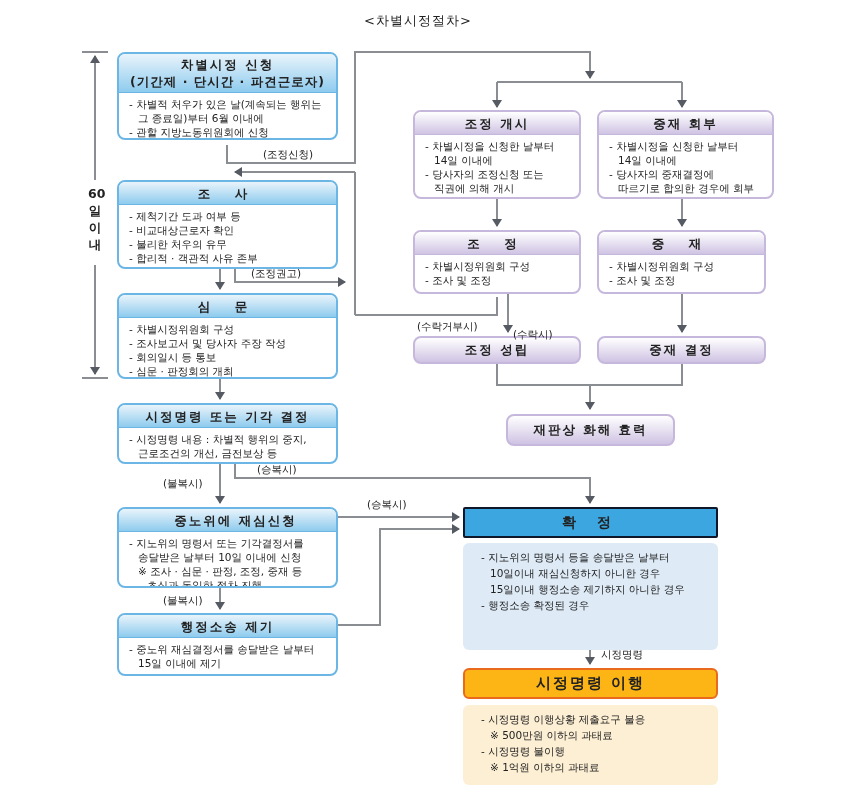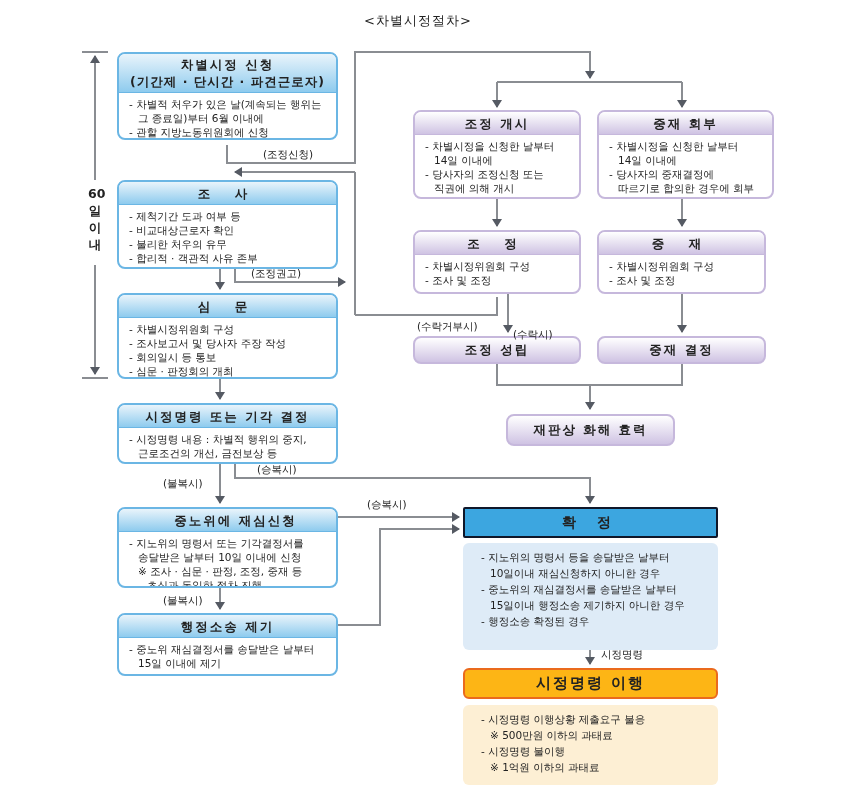--- a/index.html
+++ b/index.html
@@ -182,21 +182,20 @@
 </div>
 
 <div class="solo purple" style="left:597px;top:336px;width:169px;height:28px;">중재 결정</div>
 
 <div class="solo purple" style="left:506px;top:414px;width:169px;height:32px;">재판상 화해 효력</div>
 
 <div class="confirm">확  정</div>
 <div class="confirm-info">
   <div>- 지노위의 명령서 등을 송달받은 날부터</div>
   <div class="ind">10일이내 재심신청하지 아니한 경우</div>
-  <div>- 중노위의 재심결정서를 송달받은 날부터</div>
   <div class="ind">15일이내 행정소송 제기하지 아니한 경우</div>
   <div>- 행정소송 확정된 경우</div>
 </div>
 
 <div class="order">시정명령 이행</div>
 <div class="order-info">
   <div>- 시정명령 이행상황 제출요구 불응</div>
   <div class="ind">※ 500만원 이하의 과태료</div>
   <div>- 시정명령 불이행</div>
   <div class="ind">※ 1억원 이하의 과태료</div>

